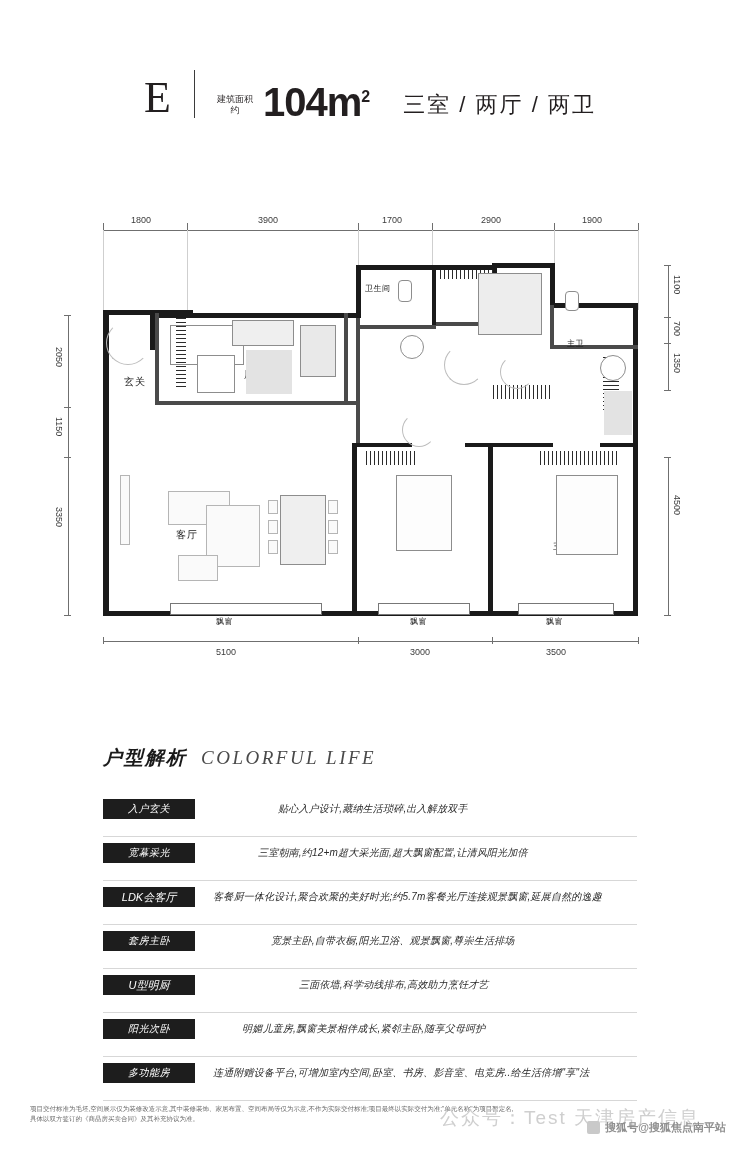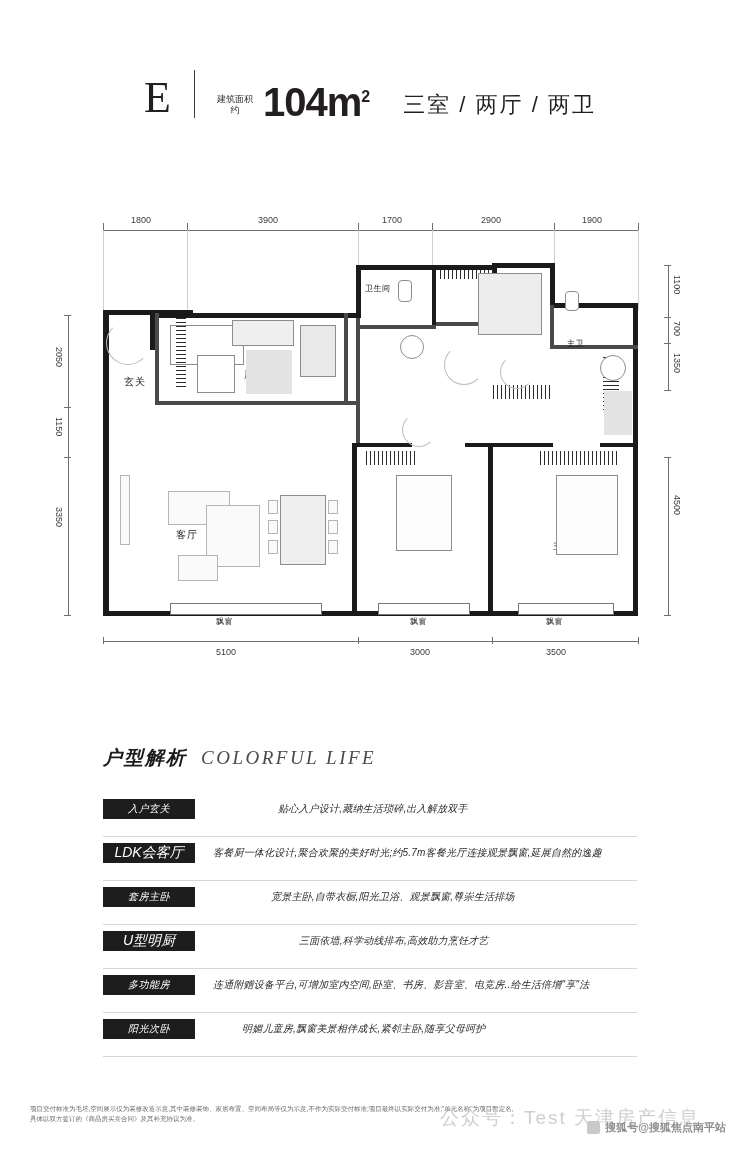--- a/index.html
+++ b/index.html
@@ -82,21 +82,21 @@
   .an-title .cn { font-size:19px; font-weight:bold; letter-spacing:2px; color:#1a1a1a; }
   .an-title .en { font-size:19px; letter-spacing:2.5px; color:#4a4a4a; font-family:"Liberation Serif", serif; }
 
   .an-list { margin-top:22px; padding-left:103px; padding-right:103px; }
   .an-row { position:relative; height:44px; }
   .an-tag {
     position:absolute; left:0; top:6px; width:92px; height:20px;
     background:#1d1d1d; color:#ffffff; font-size:10px; letter-spacing:0.5px;
     display:flex; align-items:center; justify-content:center;
   }
-  .an-tag.wide { letter-spacing:0px; font-size:14px; }
+  .an-tag.wide { letter-spacing:0px; font-size:11px; }
   .an-text {
     position:absolute; left:110px; top:8px; right:0;
     font-size:10px; color:#2b2b2b; line-height:16px; letter-spacing:0.2px;
   }
   .an-text.indent1 { left:175px; }
   .an-text.indent2 { left:155px; }
   .an-text.indent3 { left:196px; }
   .an-text.indent4 { left:168px; }
   .an-text.indent5 { left:139px; }
   .an-rule { position:absolute; left:0; right:0; bottom:0; height:1px; background:#d7d7d7; }
@@ -291,48 +291,53 @@
   </div>
 
   <div class="an-list">
 
     <div class="an-row">
       <div class="an-tag">入户玄关</div>
       <div class="an-text indent1">贴心入户设计,藏纳生活琐碎,出入解放双手</div>
       <div class="an-rule"></div>
     </div>
 
+    <div class="an-row">
+      <div class="an-tag">宽幕采光</div>
+      <div class="an-text indent2">三室朝南,约12+m超大采光面,超大飘窗配置,让清风阳光加倍</div>
+      <div class="an-rule"></div>
+    </div>
 
     <div class="an-row">
       <div class="an-tag wide">LDK会客厅</div>
       <div class="an-text">客餐厨一体化设计,聚合欢聚的美好时光;约5.7m客餐光厅连接观景飘窗,延展自然的逸趣</div>
       <div class="an-rule"></div>
     </div>
 
     <div class="an-row">
       <div class="an-tag">套房主卧</div>
       <div class="an-text indent4">宽景主卧,自带衣橱,阳光卫浴、观景飘窗,尊崇生活排场</div>
       <div class="an-rule"></div>
     </div>
 
     <div class="an-row">
       <div class="an-tag wide">U型明厨</div>
       <div class="an-text indent3">三面依墙,科学动线排布,高效助力烹饪才艺</div>
       <div class="an-rule"></div>
     </div>
 
     <div class="an-row">
+      <div class="an-tag">阳光次卧</div>
+      <div class="an-text indent5">明媚儿童房,飘窗美景相伴成长,紧邻主卧,随享父母呵护</div>
+      <div class="an-rule"></div>
+    </div>
+
+    <div class="an-row">
       <div class="an-tag">多功能房</div>
       <div class="an-text">连通附赠设备平台,可增加室内空间,卧室、书房、影音室、电竞房..给生活倍增"享"法</div>
-      <div class="an-rule"></div>
-    </div>
-
-    <div class="an-row">
-      <div class="an-tag">阳光次卧</div>
-      <div class="an-text indent5">明媚儿童房,飘窗美景相伴成长,紧邻主卧,随享父母呵护</div>
       <div class="an-rule"></div>
     </div>
 
   </div>
 </div>
 
 <div class="footer">
   <p>项目交付标准为毛坯,空间展示仅为装修改造示意,其中装修装饰、家居布置、空间布局等仅为示意,不作为实际交付标准;项目最终以实际交付为准;"单元名称"为项目暂定名,</p>
   <p>具体以双方签订的《商品房买卖合同》及其补充协议为准。</p>
 </div>

